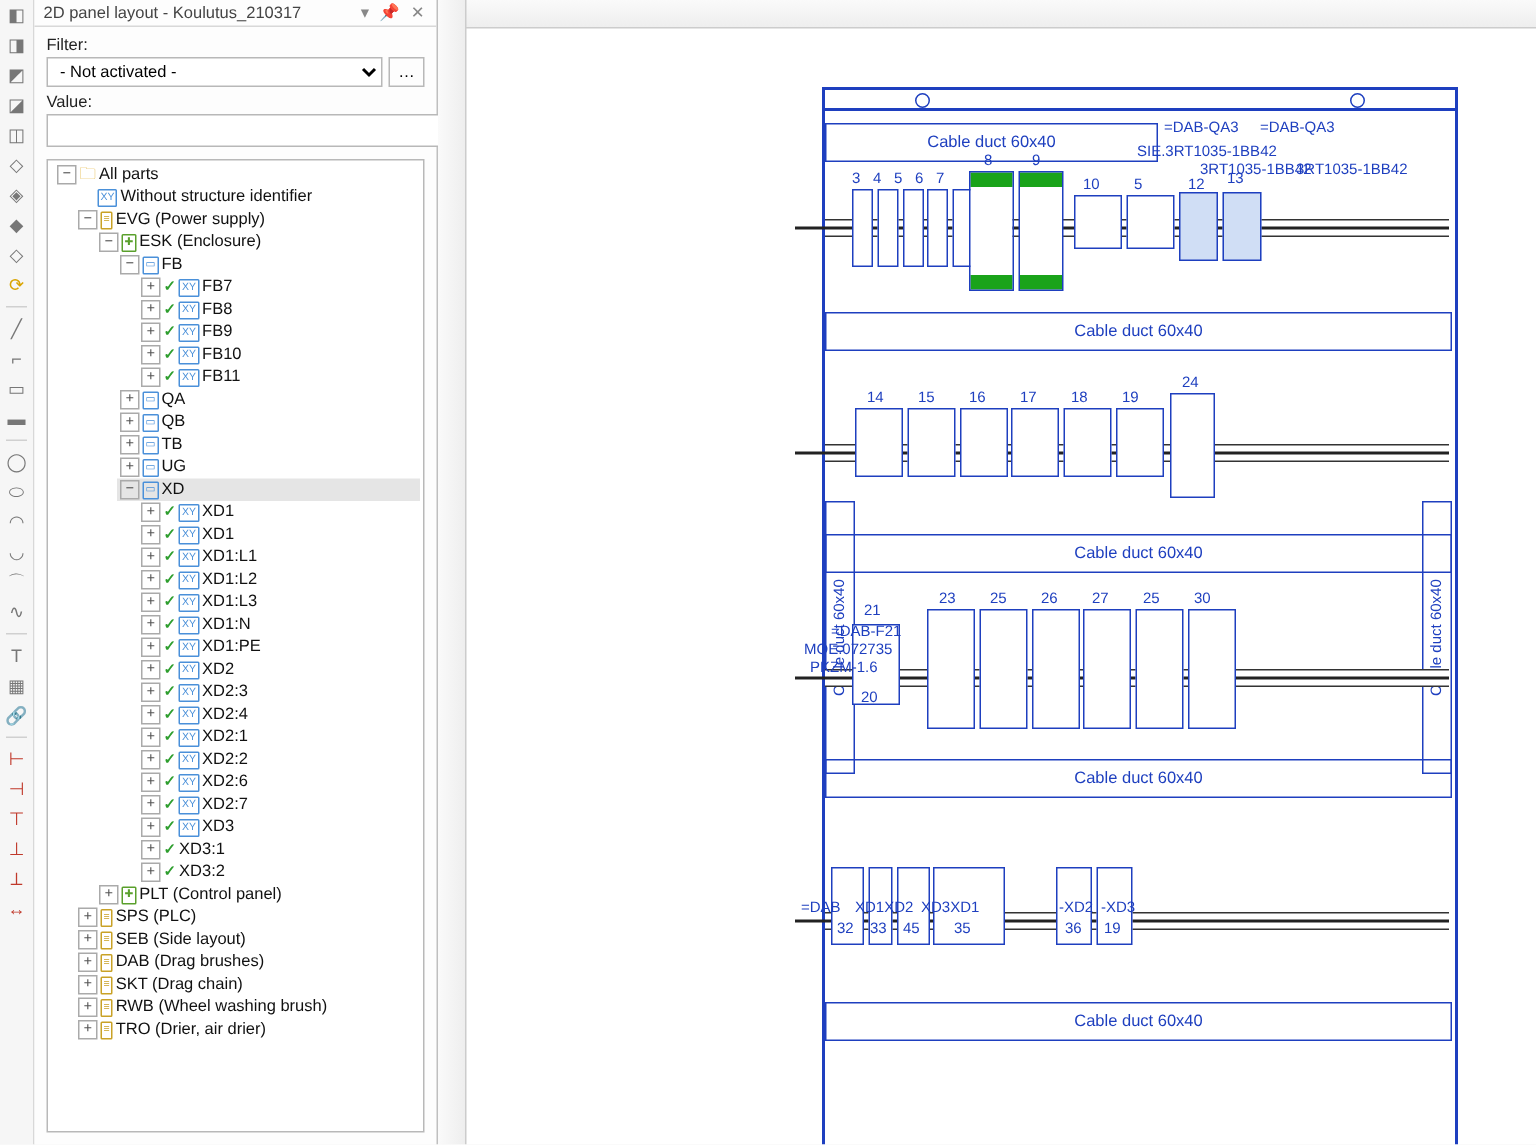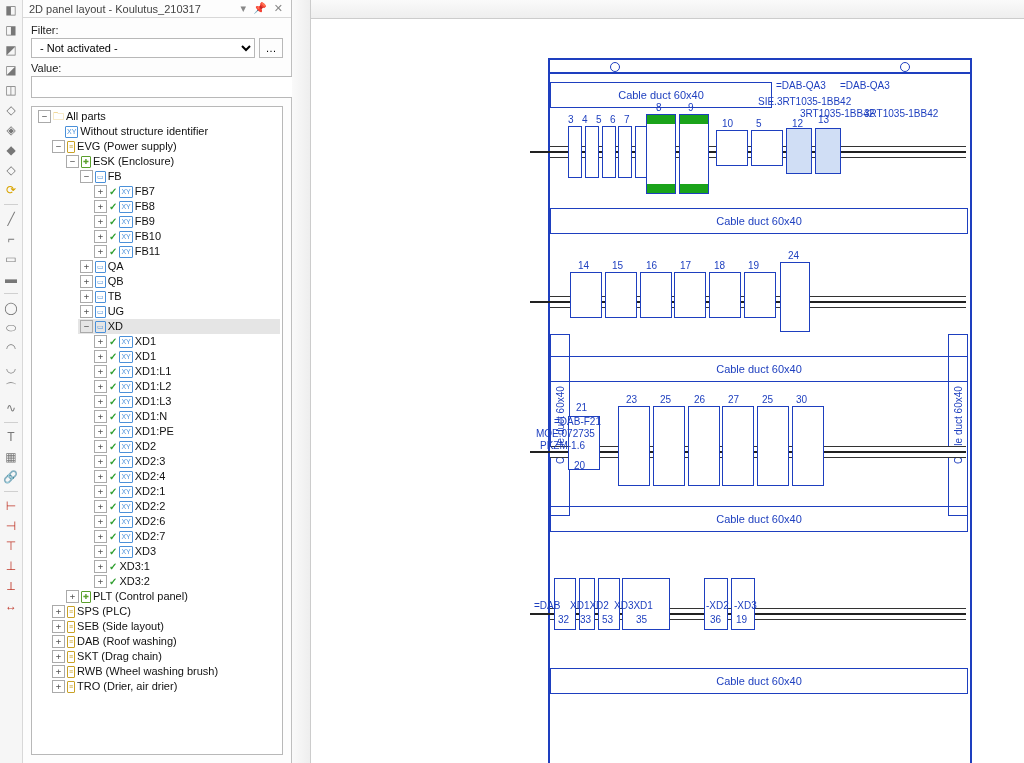--- a/index.html
+++ b/index.html
@@ -379,21 +379,21 @@
                 <div class="trow">
                   <span class="tw">+</span>
                   <span class="bx y">≡</span>
                   <span class="txt">SEB (Side layout)</span>
                 </div>
               </li>
             <li>
                 <div class="trow">
                   <span class="tw">+</span>
                   <span class="bx y">≡</span>
-                  <span class="txt">DAB (Roof washing)</span>
+                  <span class="txt">DAB (Drag brushes)</span>
                 </div>
               </li>
             <li>
                 <div class="trow">
                   <span class="tw">+</span>
                   <span class="bx y">≡</span>
                   <span class="txt">SKT (Drag chain)</span>
                 </div>
               </li>
             <li>
@@ -531,21 +531,21 @@
         <span class="dev" style="width:22px;height:50px"></span>
         <span class="dev" style="width:22px;height:50px"></span>
       </div>
       <div class="lab" style="left:224px;top:582px">=DAB</div>
       <div class="lab" style="left:260px;top:582px">XD1XD2</div>
       <div class="lab" style="left:304px;top:582px">XD3XD1</div>
       <div class="lab" style="left:396px;top:582px">-XD2</div>
       <div class="lab" style="left:424px;top:582px">-XD3</div>
       <div class="num" style="left:248px;top:596px">32</div>
       <div class="num" style="left:270px;top:596px">33</div>
-      <div class="num" style="left:292px;top:596px">53</div>
+      <div class="num" style="left:292px;top:596px">45</div>
       <div class="num" style="left:326px;top:596px">35</div>
       <div class="num" style="left:400px;top:596px">36</div>
       <div class="num" style="left:426px;top:596px">19</div>
 
       <div class="duct" style="top:650px;height:24px">Cable duct 60x40</div>
     </div>
   </div>
 </div>
 
 </body></html>

